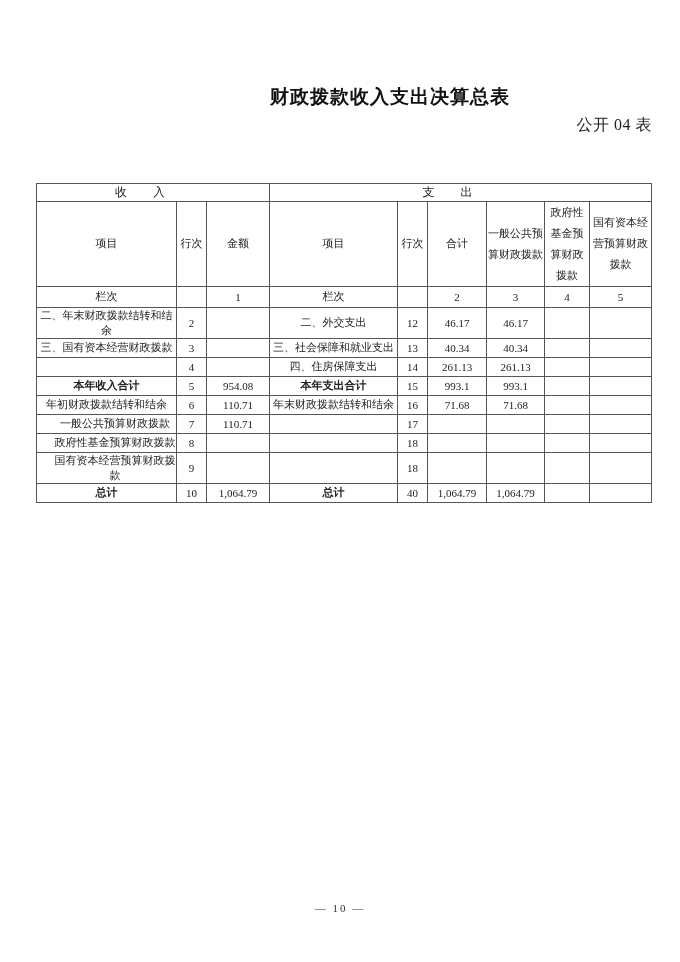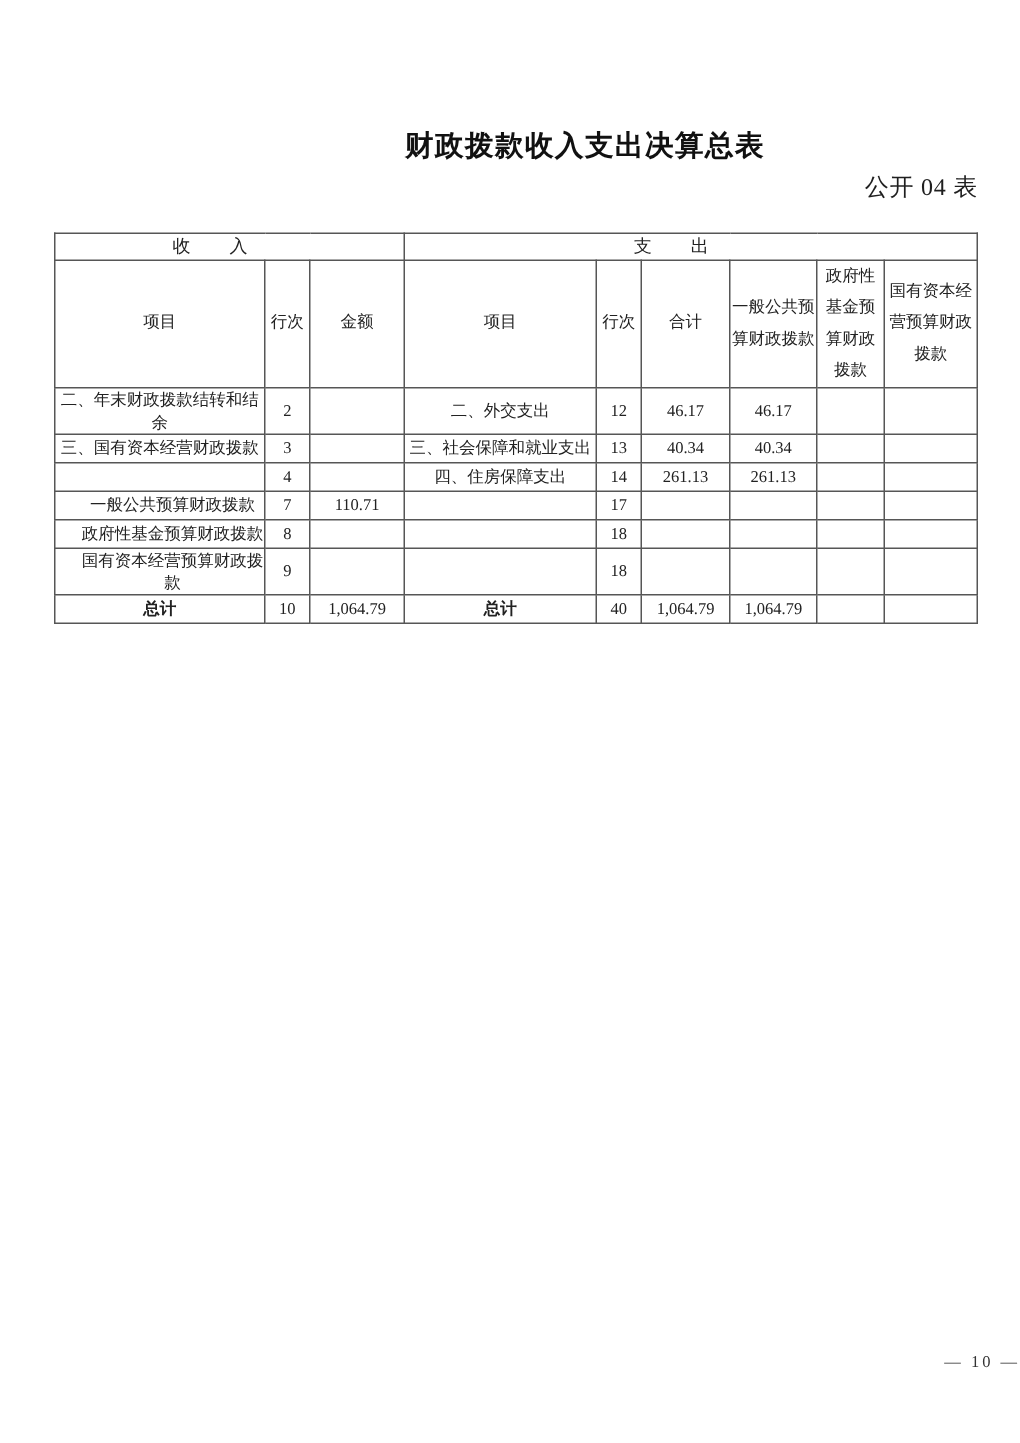--- a/index.html
+++ b/index.html
@@ -25,21 +25,21 @@
   }
   .unit-row{
     position:absolute;top:133px;left:40px;right:28px;
     display:flex;justify-content:space-between;
     font-size:11.5px;
   }
   .tbl-wrap{position:absolute;top:155px;left:36px;}
   table.fin{
     border-collapse:collapse;table-layout:fixed;
     width:615px;
-    font-size:11px;color:#222;
+    font-size:11px;color:#222;margin-top:28px;
   }
   table.fin td{
     border:1px solid #565656;
     padding:0;overflow:hidden;
     text-align:center;vertical-align:middle;
     height:18px;
   }
   tr.band td{height:15px;}
   td.sec{letter-spacing:26px;padding-left:26px;font-size:12px;}
   tr.mainhead td{height:70px;line-height:1.9;padding:0 1px;}
@@ -47,21 +47,21 @@
   td.lbl{text-align:left;padding-left:6px;}
   td.lbl.ind{padding-left:17px;}
   td.ctr{text-align:center;font-weight:bold;padding-left:0;}
   td.num{text-align:right;padding-right:7px;}
   .note{
     position:absolute;top:450px;left:40px;right:18px;
     font-size:10.5px;letter-spacing:0.2px;color:#222;
   }
   .page-num{
     position:absolute;top:902px;left:0;width:100%;
-    text-align:right;font-size:11px;letter-spacing:2px;color:#333;
+    text-align:center;font-size:11px;letter-spacing:2px;color:#333;
   }
 </style>
 </head>
 <body>
 
 <div class="page">
 
   <div class="doc-title">财政拨款收入支出决算总表</div>
 
   <div class="form-no">公开 04 表</div>
@@ -92,20 +92,31 @@
         <td>行次</td>
         <td>金额</td>
         <td>项目</td>
         <td>行次</td>
         <td>合计</td>
         <td>一般公共预算财政拨款</td>
         <td>政府性基金预算财政拨款</td>
         <td>国有资本经营预算财政拨款</td>
       </tr>
 
+      <tr class="colidx">
+        <td>栏次</td>
+        <td></td>
+        <td>1</td>
+        <td>栏次</td>
+        <td></td>
+        <td>2</td>
+        <td>3</td>
+        <td>4</td>
+        <td>5</td>
+      </tr>
 
 
       <tr>
         <td class="lbl">二、年末财政拨款结转和结余</td>
         <td>2</td>
         <td class="num"></td>
         <td class="lbl">二、外交支出</td>
         <td>12</td>
         <td class="num">46.17</td>
         <td class="num">46.17</td>
@@ -130,21 +141,43 @@
         <td>4</td>
         <td class="num"></td>
         <td class="lbl">四、住房保障支出</td>
         <td>14</td>
         <td class="num">261.13</td>
         <td class="num">261.13</td>
         <td class="num"></td>
         <td class="num"></td>
       </tr>
 
-
+      <tr>
+        <td class="lbl ctr">本年收入合计</td>
+        <td>5</td>
+        <td class="num">954.08</td>
+        <td class="lbl ctr">本年支出合计</td>
+        <td>15</td>
+        <td class="num">993.1</td>
+        <td class="num">993.1</td>
+        <td class="num"></td>
+        <td class="num"></td>
+      </tr>
+
+      <tr>
+        <td class="lbl">年初财政拨款结转和结余</td>
+        <td>6</td>
+        <td class="num">110.71</td>
+        <td class="lbl">年末财政拨款结转和结余</td>
+        <td>16</td>
+        <td class="num">71.68</td>
+        <td class="num">71.68</td>
+        <td class="num"></td>
+        <td class="num"></td>
+      </tr>
 
       <tr>
         <td class="lbl ind">一般公共预算财政拨款</td>
         <td>7</td>
         <td class="num">110.71</td>
         <td class="lbl"></td>
         <td>17</td>
         <td class="num"></td>
         <td class="num"></td>
         <td class="num"></td>

